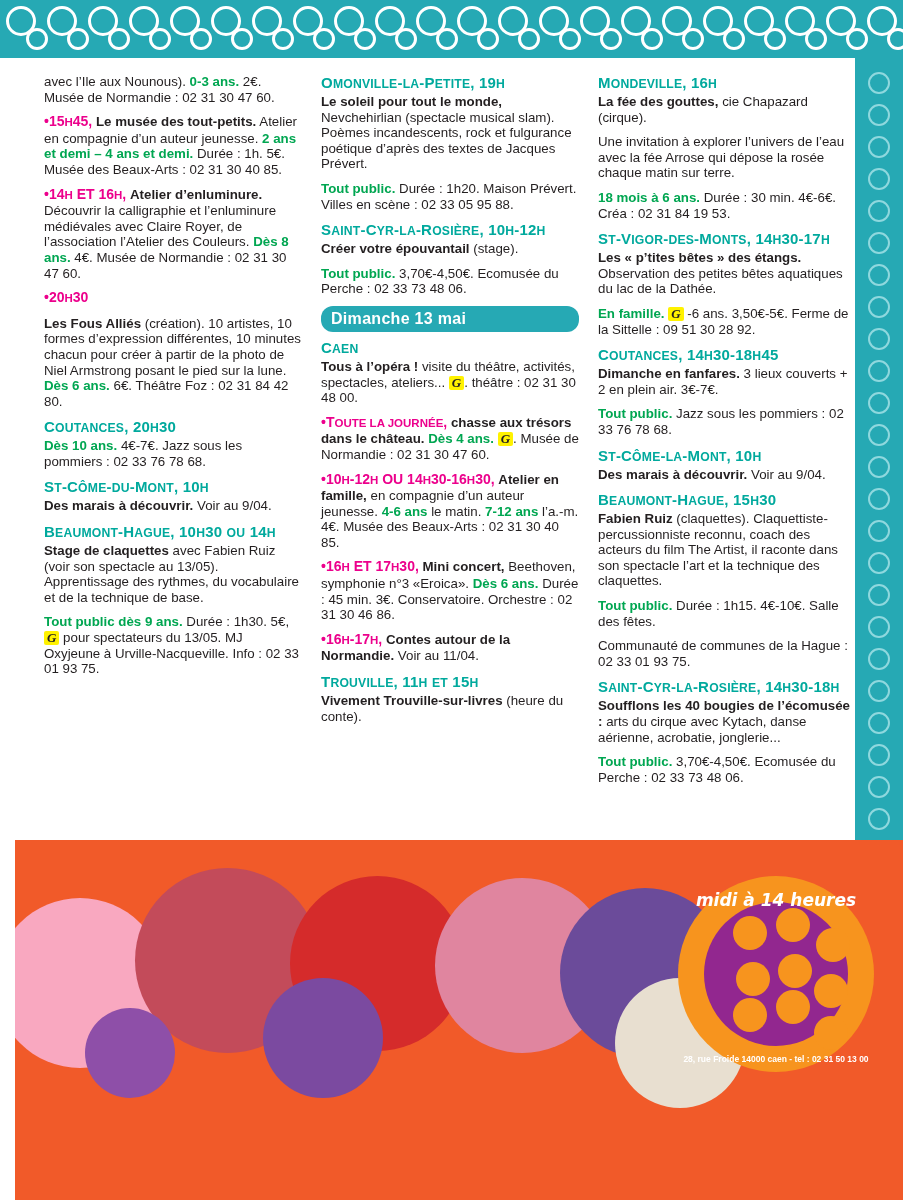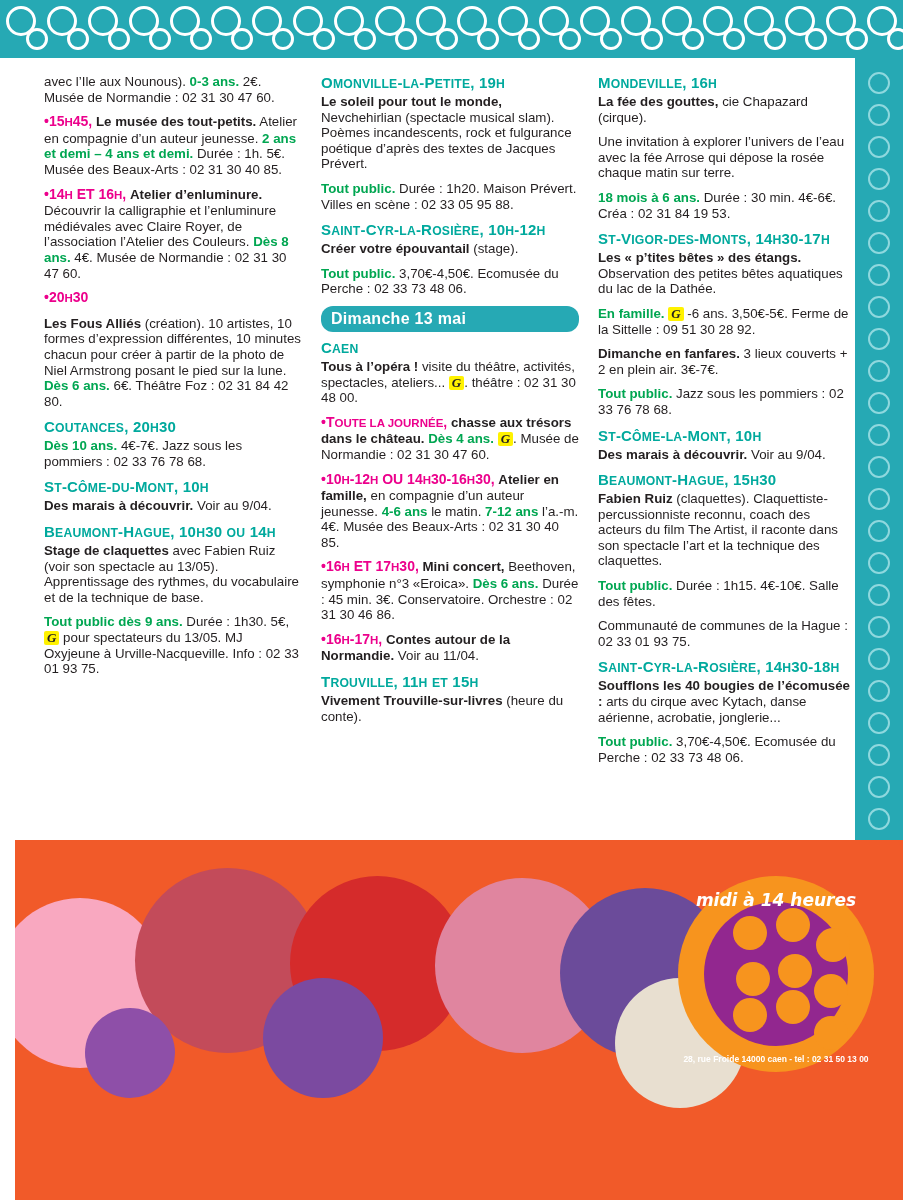--- a/index.html
+++ b/index.html
@@ -223,20 +223,21 @@
         <p class="blk"><b>Vivement Trouville-sur-livres</b> (heure du conte).</p>
       </div>
       <div class="col">
         <div class="town">M<span class="sc">ONDEVILLE</span>, 16<span class="h">H</span></div>
         <p class="blk"><b>La fée des gouttes,</b> cie Chapazard (cirque).</p>
         <p class="blk">Une invitation à explorer l’univers de l’eau avec la fée Arrose qui dépose la rosée chaque matin sur terre.</p>
         <p class="blk"><span class="grn">18 mois à 6 ans.</span> Durée : 30 min. 4€-6€. Créa : 02 31 84 19 53.</p>
         <div class="town">S<span class="sc">T</span>-V<span class="sc">IGOR</span>-<span class="sc">DES</span>-M<span class="sc">ONTS</span>, 14<span class="h">H</span>30-17<span class="h">H</span></div>
         <p class="blk"><b>Les « p’tites bêtes » des étangs.</b> Observation des petites bêtes aquatiques du lac de la Dathée.</p>
         <p class="blk"><span class="grn">En famille.</span> <span class="gmark">G</span> -6 ans. 3,50€-5€. Ferme de la Sittelle : 09 51 30 28 92.</p>
+        <div class="town">C<span class="sc">OUTANCES</span>, 14<span class="h">H</span>30-18<span class="h">H</span>45</div>
         <p class="blk"><b>Dimanche en fanfares.</b> 3 lieux couverts + 2 en plein air. 3€-7€.</p>
         <p class="blk"><span class="grn">Tout public.</span> Jazz sous les pommiers : 02 33 76 78 68.</p>
         <div class="town">S<span class="sc">T</span>-C<span class="sc">ÔME</span>-<span class="sc">LA</span>-M<span class="sc">ONT</span>, 10<span class="h">H</span></div>
         <p class="blk"><b>Des marais à découvrir.</b> Voir au 9/04.</p>
         <div class="town">B<span class="sc">EAUMONT</span>-H<span class="sc">AGUE</span>, 15<span class="h">H</span>30</div>
         <p class="blk"><b>Fabien Ruiz</b> (claquettes). Claquettiste-percussionniste reconnu, coach des acteurs du film The Artist,  il raconte dans son spectacle l’art et la technique des claquettes.</p>
         <p class="blk"><span class="grn">Tout public.</span> Durée : 1h15. 4€-10€. Salle des fêtes.</p>
         <p class="blk">Communauté de communes de la Hague : 02 33 01 93 75.</p>
         <div class="town">S<span class="sc">AINT</span>-C<span class="sc">YR</span>-<span class="sc">LA</span>-R<span class="sc">OSIÈRE</span>, 14<span class="h">H</span>30-18<span class="h">H</span></div>
         <p class="blk"><b>Soufflons les 40 bougies de l’écomusée :</b> arts du cirque avec Kytach, danse aérienne, acrobatie, jonglerie...</p>

